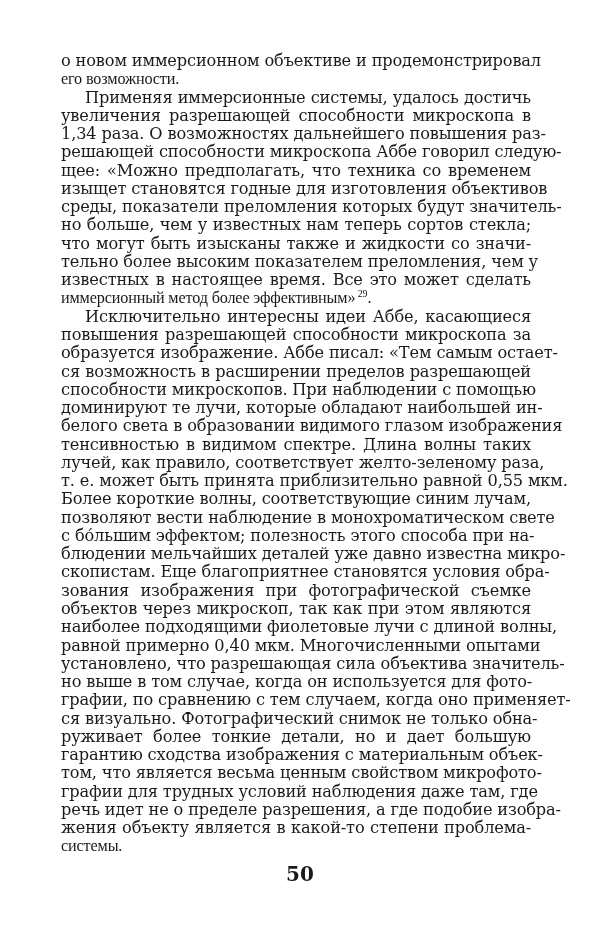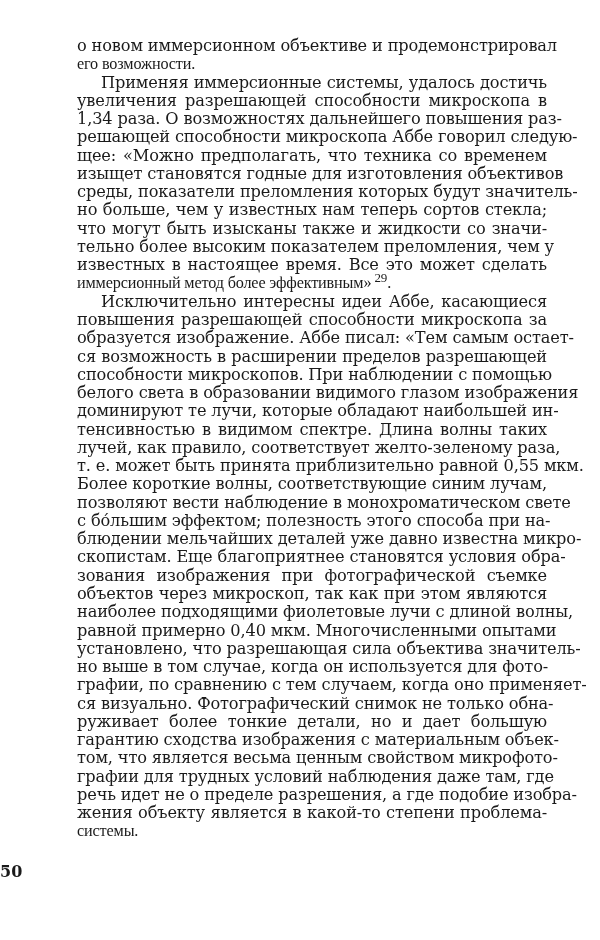--- a/index.html
+++ b/index.html
@@ -1,38 +1,38 @@
 <!DOCTYPE html>
 <html><head>
 <meta charset="utf-8">
 <style>
   html, body { margin: 0; padding: 0; }
   body {
     width: 600px; height: 940px; background: #ffffff; position: relative; overflow: hidden;
     font-family: "DejaVu Serif", "Liberation Serif", serif;
     color: #1a1a1a;
   }
-  .page { position: absolute; left: 61px; top: 37px; width: 470px; margin-left: 16px; }
+  .page { position: absolute; left: 61px; top: 52px; width: 470px; }
   .line {
     display: block;
     font-size: 16.2px;
     line-height: 18.27px;
     height: 18.27px;
     white-space: nowrap;
     text-align: justify;
     text-align-last: justify;
     letter-spacing: -0.15px;
     overflow: visible;
   }
   .line.last { text-align-last: left; font-family: Liberation Serif, serif; }
   .line.indent { padding-left: 24px; }
-  sup { font-size: 13px; vertical-align: 6px; line-height: 0; }
+  sup { font-size: 10px; vertical-align: 6px; line-height: 0; }
   .page-number {
-    position: absolute; top: 862px; left: 0; width: 600px; 
-    font-size: 16px; font-weight: bold;
+    position: absolute; top: 862px; left: 0; width: 600px; text-align: center;
+    font-size: 20px; font-weight: bold;
   }
 </style>
 </head>
 <body>
 
 <div class="page" id="page-body">
     <div class="line">о новом иммерсионном объективе и продемонстрировал</div>
     <div class="line last">его возможности.</div>
     <div class="line indent">Применяя иммерсионные системы, удалось достичь</div>
     <div class="line">увеличения разрешающей способности микроскопа в</div>
@@ -44,22 +44,22 @@
     <div class="line">но больше, чем у известных нам теперь сортов стекла;</div>
     <div class="line">что могут быть изысканы также и жидкости со значи-</div>
     <div class="line">тельно более высоким показателем преломления, чем у</div>
     <div class="line">известных в настоящее время. Все это может сделать</div>
     <div class="line last">иммерсионный метод более эффективным»<sup> 29</sup>.</div>
     <div class="line indent">Исключительно интересны идеи Аббе, касающиеся</div>
     <div class="line">повышения разрешающей способности микроскопа за</div>
     <div class="line">образуется изображение. Аббе писал: «Тем самым остает-</div>
     <div class="line">ся возможность в расширении пределов разрешающей</div>
     <div class="line">способности микроскопов. При наблюдении с помощью</div>
+    <div class="line">доминируют те лучи, которые обладают наибольшей ин-</div>
     <div class="line">белого света в образовании видимого глазом изображения</div>
-    <div class="line">доминируют те лучи, которые обладают наибольшей ин-</div>
     <div class="line">тенсивностью в видимом спектре. Длина волны таких</div>
     <div class="line">лучей, как правило, соответствует желто-зеленому раза,</div>
     <div class="line">т. е. может быть принята приблизительно равной 0,55 мкм.</div>
     <div class="line">Более короткие волны, соответствующие синим лучам,</div>
     <div class="line">позволяют вести наблюдение в монохроматическом свете</div>
     <div class="line">с бо́льшим эффектом; полезность этого способа при на-</div>
     <div class="line">блюдении мельчайших деталей уже давно известна микро-</div>
     <div class="line">скопистам. Еще благоприятнее становятся условия обра-</div>
     <div class="line">зования изображения при фотографической съемке</div>
     <div class="line">объектов через микроскоп, так как при этом являются</div>

